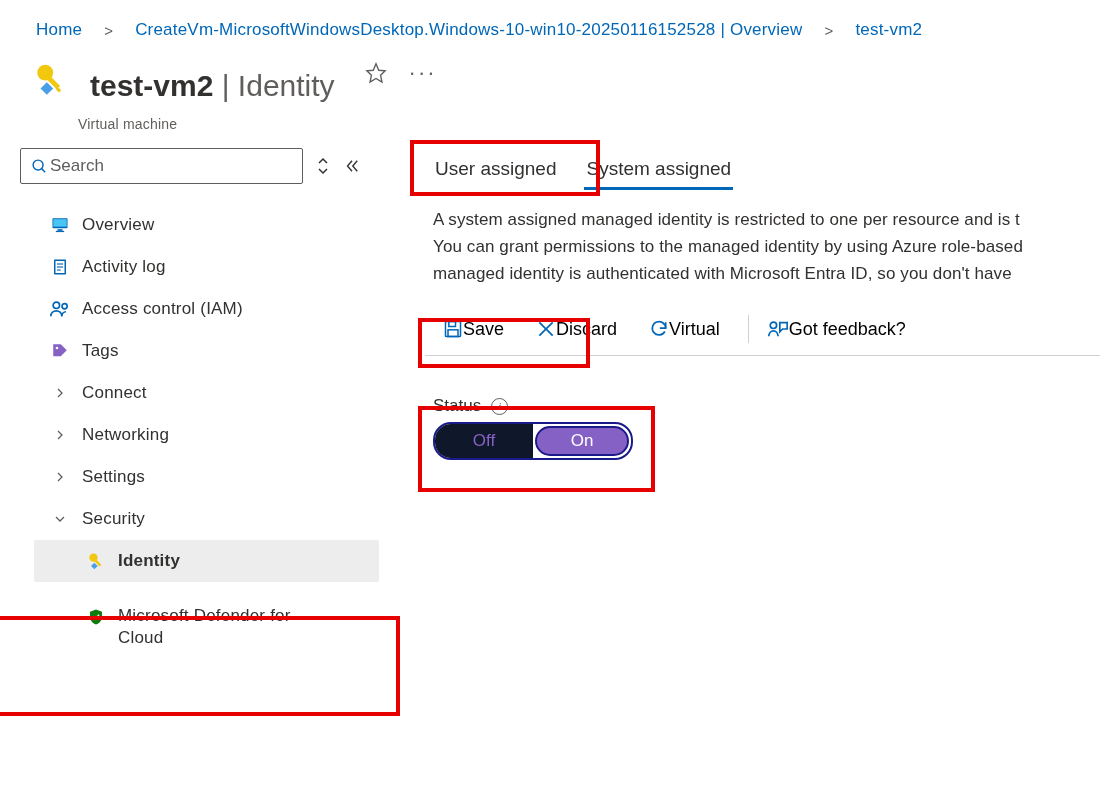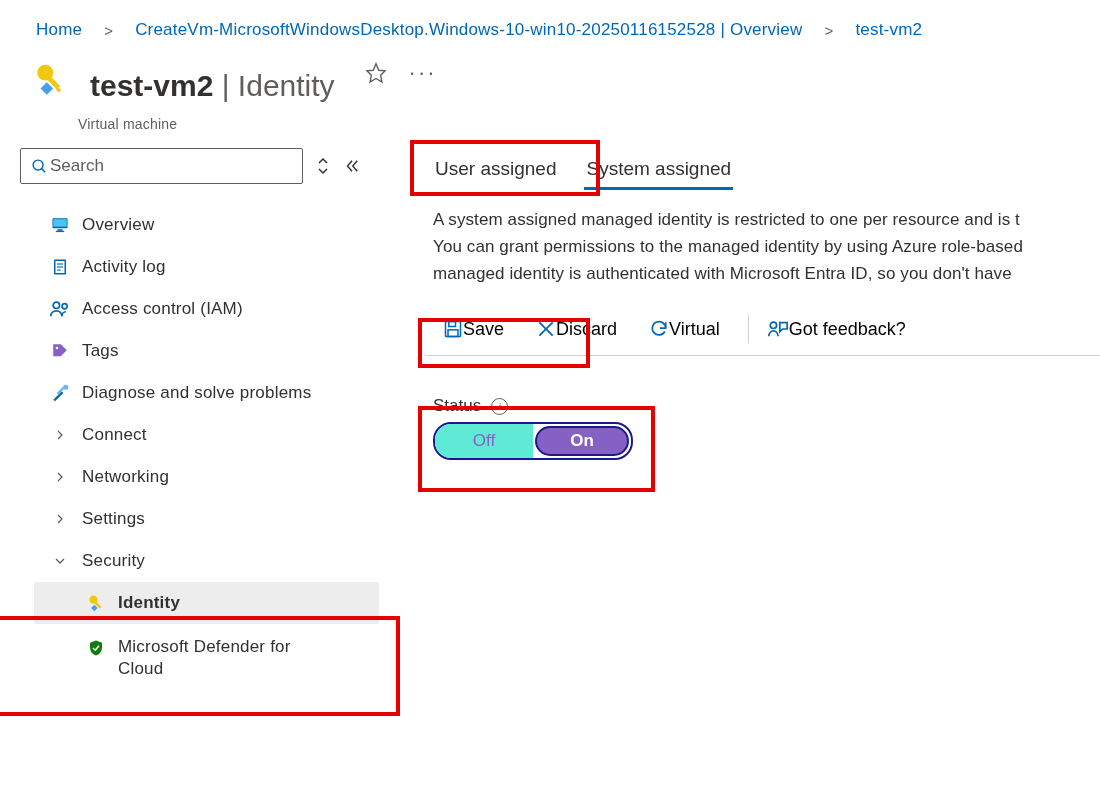--- a/index.html
+++ b/index.html
@@ -39,24 +39,24 @@
   .desc{font-size:17px;line-height:27px;color:#323130;padding-left:8px;white-space:nowrap;overflow:hidden;letter-spacing:0.1px;padding-right:0}
   .toolbar{display:flex;align-items:center;margin-top:16px;padding-left:14px;border-bottom:1px solid #d2d0ce;height:52px}
   .tbtn{display:flex;align-items:center;gap:0;font-size:18px;color:#000000;cursor:pointer;padding:6px 4px;margin-right:24px}
   .tbtn svg,.tbtn .ticon{color:#0067b8}
   .tdiv{width:1px;height:28px;background:#d2d0ce;margin:0 14px 0 0}
   .status-block{margin-top:40px;padding-left:8px}
   .status-label{font-size:17px;color:#323130;display:flex;align-items:center;gap:10px}
   .status-label .info{width:15px;height:15px;border:1px solid #605e5c;border-radius:50%;display:inline-flex;align-items:center;justify-content:center;font-size:11px;color:#605e5c;font-style:italic;font-family:Georgia,serif}
   .toggle{margin-top:6px;width:196px;height:34px;border:2px solid #1a1a8a;border-radius:18px;display:flex;overflow:hidden;cursor:pointer}
   .toggle .half{flex:1;display:flex;align-items:center;justify-content:center;font-size:17px}
-  .toggle .off{color:#8661c5;background:#5eead4}
+  .toggle .off{color:#8661c5;background:#0f172a}
   .toggle .on{position:relative;color:#fff}
   .toggle .on .pill{position:absolute;inset:2px;border-radius:16px;background:#8661c5;border:2px solid #1a1a8a}
-  .toggle .on span{position:relative;z-index:1;font-weight:700}
+  .toggle .on span{position:relative;z-index:1;font-weight:400}
   
   svg{display:block}
   .truncate{overflow:hidden;text-overflow:ellipsis;white-space:nowrap}
   .rel{position:relative}
 </style>
 </head>
 <body>
 
 <div class="breadcrumbs">
   <a href="#">Home</a>
@@ -152,30 +152,20 @@
       <li>
         <span class="ic">
             <svg width="20" height="18" viewBox="0 0 24 24">
               <path d="M3 3 L13 3 L21 11 L13 19 L3 19 Z" fill="#8661c5"></path>
               <circle cx="8" cy="8" r="1.8" fill="#fff"></circle>
             </svg>
           </span>
         <span>Tags</span>
       </li>
       <li>
-        <span class="ic">
-            <svg width="20" height="20" viewBox="0 0 24 24">
-              <path d="M4 20 L14 10 L16 12 L6 22 Z" fill="#0067b8"></path>
-              <path d="M20 4 L10 14 L8 12 L18 2 Z" fill="#6bb6f0"></path>
-              <circle cx="19" cy="5" r="3" fill="#6bb6f0"></circle>
-            </svg>
-          </span>
-        <span>Diagnose and solve problems</span>
-      </li>
-      <li>
         <span class="chev">
             <svg width="12" height="12" viewBox="0 0 24 24" fill="none" stroke="#605e5c" stroke-width="2.5">
               <polyline points="8,4 16,12 8,20"></polyline>
             </svg>
           </span>
         <span>Connect</span>
       </li>
       <li>
         <span class="chev">
             <svg width="12" height="12" viewBox="0 0 24 24" fill="none" stroke="#605e5c" stroke-width="2.5">
@@ -203,21 +193,21 @@
       <li class="sub selected">
         <span class="ic">
             <svg width="20" height="20" viewBox="0 0 24 24">
               <circle cx="9" cy="8" r="5" fill="#f2c80f"></circle>
               <rect x="12" y="10" width="9" height="3" fill="#f2c80f" transform="rotate(45 12 10)"></rect>
               <path d="M6 18 L10 14 L14 18 L10 22 Z" fill="#4aa0e6"></path>
             </svg>
           </span>
         <span>Identity</span>
       </li>
-      <li class="sub" style="align-items:flex-start;padding-top:12px;padding-bottom:6px">
+      <li class="sub" style="align-items:flex-start;padding-top:23px;padding-bottom:6px">
         <span class="ic" style="margin-top:2px">
             <svg width="18" height="20" viewBox="0 0 24 24">
               <path d="M12 2 L20 5 V11 C20 17 16 21 12 22 C8 21 4 17 4 11 V5 Z" fill="#107c10"></path>
               <path d="M8 12 L11 15 L16 9" stroke="#fff" stroke-width="2" fill="none"></path>
             </svg>
           </span>
         <span style="max-width:220px;line-height:22px">Microsoft Defender for Cloud</span>
       </li>
     </ul>
   </div>

